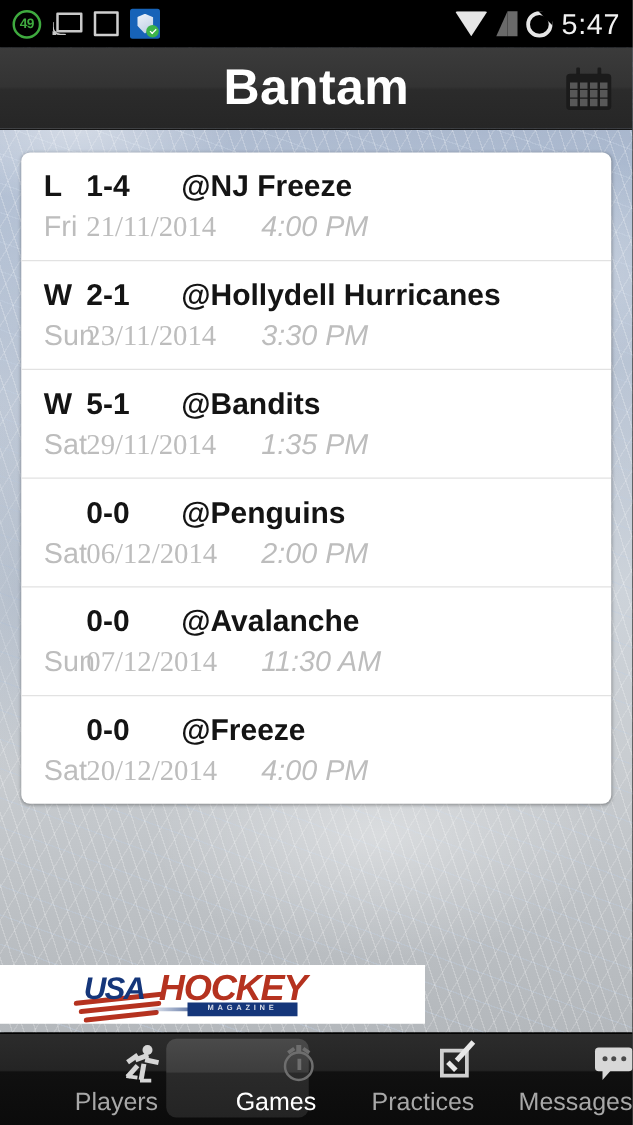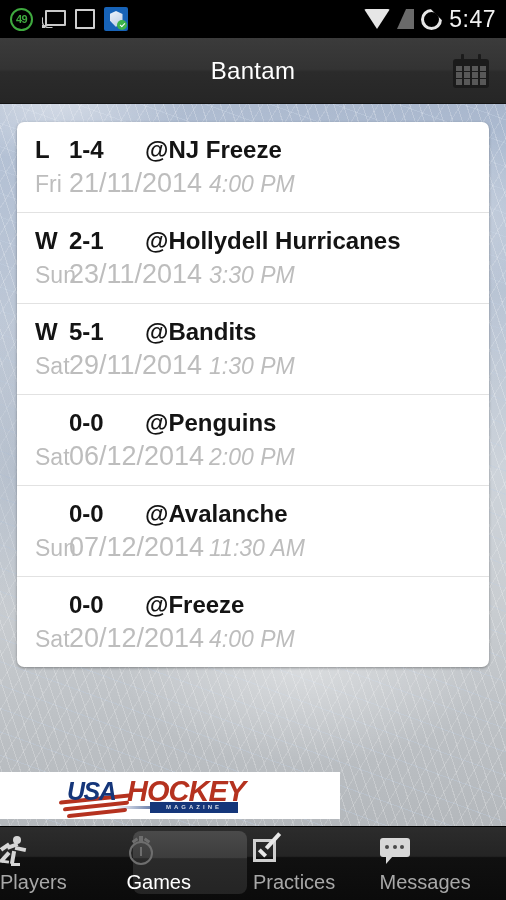--- a/index.html
+++ b/index.html
@@ -122,21 +122,21 @@
 
   
   .app-header {
     position:absolute; left:0; top:38px; width:506px; height:66px;
     background:linear-gradient(180deg,#3b3b3b 0%, #333333 48%, #2b2b2b 52%, #262626 100%);
     display:flex; align-items:center; justify-content:center;
     z-index:30;
     border-bottom:1px solid #151515;
   }
   .app-title {
-    color:#ffffff; font-size:24px; font-weight:normal;
+    color:#ffffff; font-size:40px; font-weight:bold;
     letter-spacing:0.3px;
     text-align:center;
   }
   .cal-btn {
     position:absolute; right:12px; top:50%; transform:translateY(-50%);
     width:46px; height:46px;
     display:flex; align-items:center; justify-content:center;
   }
   .cal-ico { width:36px; height:34px; position:relative; }
   .cal-ico .peg { position:absolute; top:0; width:3px; height:7px; background:#1b1b1b; border-radius:1px; }
@@ -179,21 +179,21 @@
   }
   .col-opp {
     font-size:24px; font-weight:bold; color:#141414;text-align:center;
   }
   .col-day {
     width:52px; padding-left:18px;
     font-size:23px; color:#bdbdbd;
   }
   .col-date {
     width:140px;
-    font-size:27px; color:#bdbdbd;
+    font-size:23px; color:#bdbdbd;font-family:Liberation Serif, serif;
   }
   .col-time {
     font-size:23px; color:#bdbdbd;font-style:italic;
   }
 
   
   .ad-banner {
     position:absolute; left:0; top:772px; width:340px; height:47px;
     background:#ffffff;
     display:flex; align-items:center; justify-content:center;
@@ -238,21 +238,21 @@
 
   
   .tabbar {
     position:absolute; left:0; bottom:0; width:506px; height:74px;
     background:linear-gradient(180deg,#2c2c2c 0%,#242424 40%,#101010 42%,#0b0b0b 100%);
     display:flex; z-index:30;
     border-top:1px solid #000;
   }
   .tab {
     flex:1; position:relative;
-    display:flex; flex-direction:column; align-items:flex-start; justify-content:center;
+    display:flex; flex-direction:column; align-items:flex-end; justify-content:center;
     gap:3px;
   }
   .tab .hl {
     position:absolute; left:6px; right:6px; top:4px; bottom:6px;
     border-radius:8px;
     background:linear-gradient(180deg,#4a4a4a 0%,#3d3d3d 42%,#2a2a2a 44%,#242424 100%);
     display:none;
   }
   .tab.selected .hl { display:block; }
   .tab .ico-wrap, .tab .tab-label { position:relative; z-index:2; }
@@ -392,21 +392,21 @@
 
     <div class="game-row">
       <div class="row-line line-top">
         <span class="col-res">W</span>
         <span class="col-score">5-1</span>
         <span class="col-opp">@Bandits</span>
       </div>
       <div class="row-line">
         <span class="col-day">Sat</span>
         <span class="col-date">29/11/2014</span>
-        <span class="col-time">1:30 PM</span>
+        <span class="col-time">1:35 PM</span>
       </div>
     </div>
 
     <div class="game-row">
       <div class="row-line line-top">
         <span class="col-res"></span>
         <span class="col-score">0-0</span>
         <span class="col-opp">@Penguins</span>
       </div>
       <div class="row-line">

